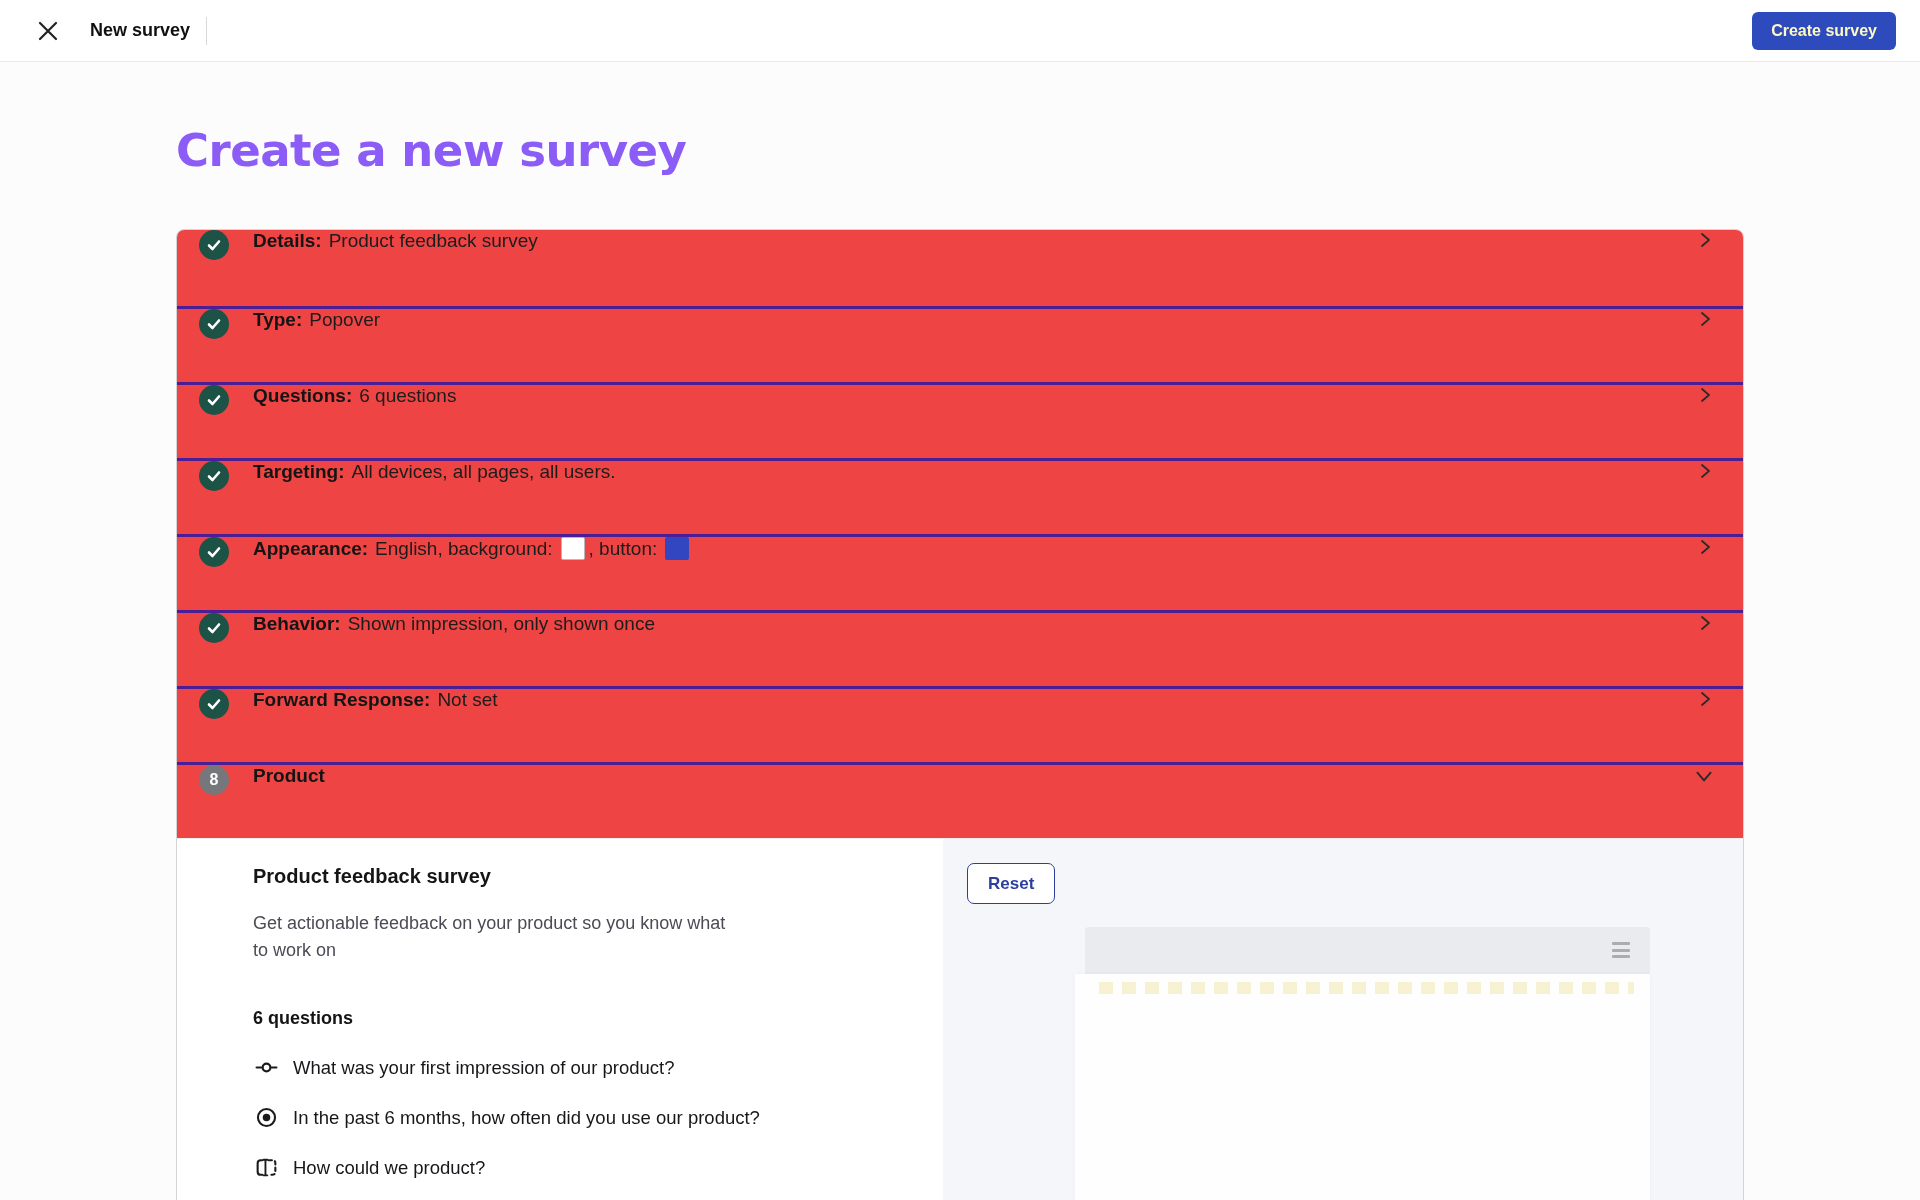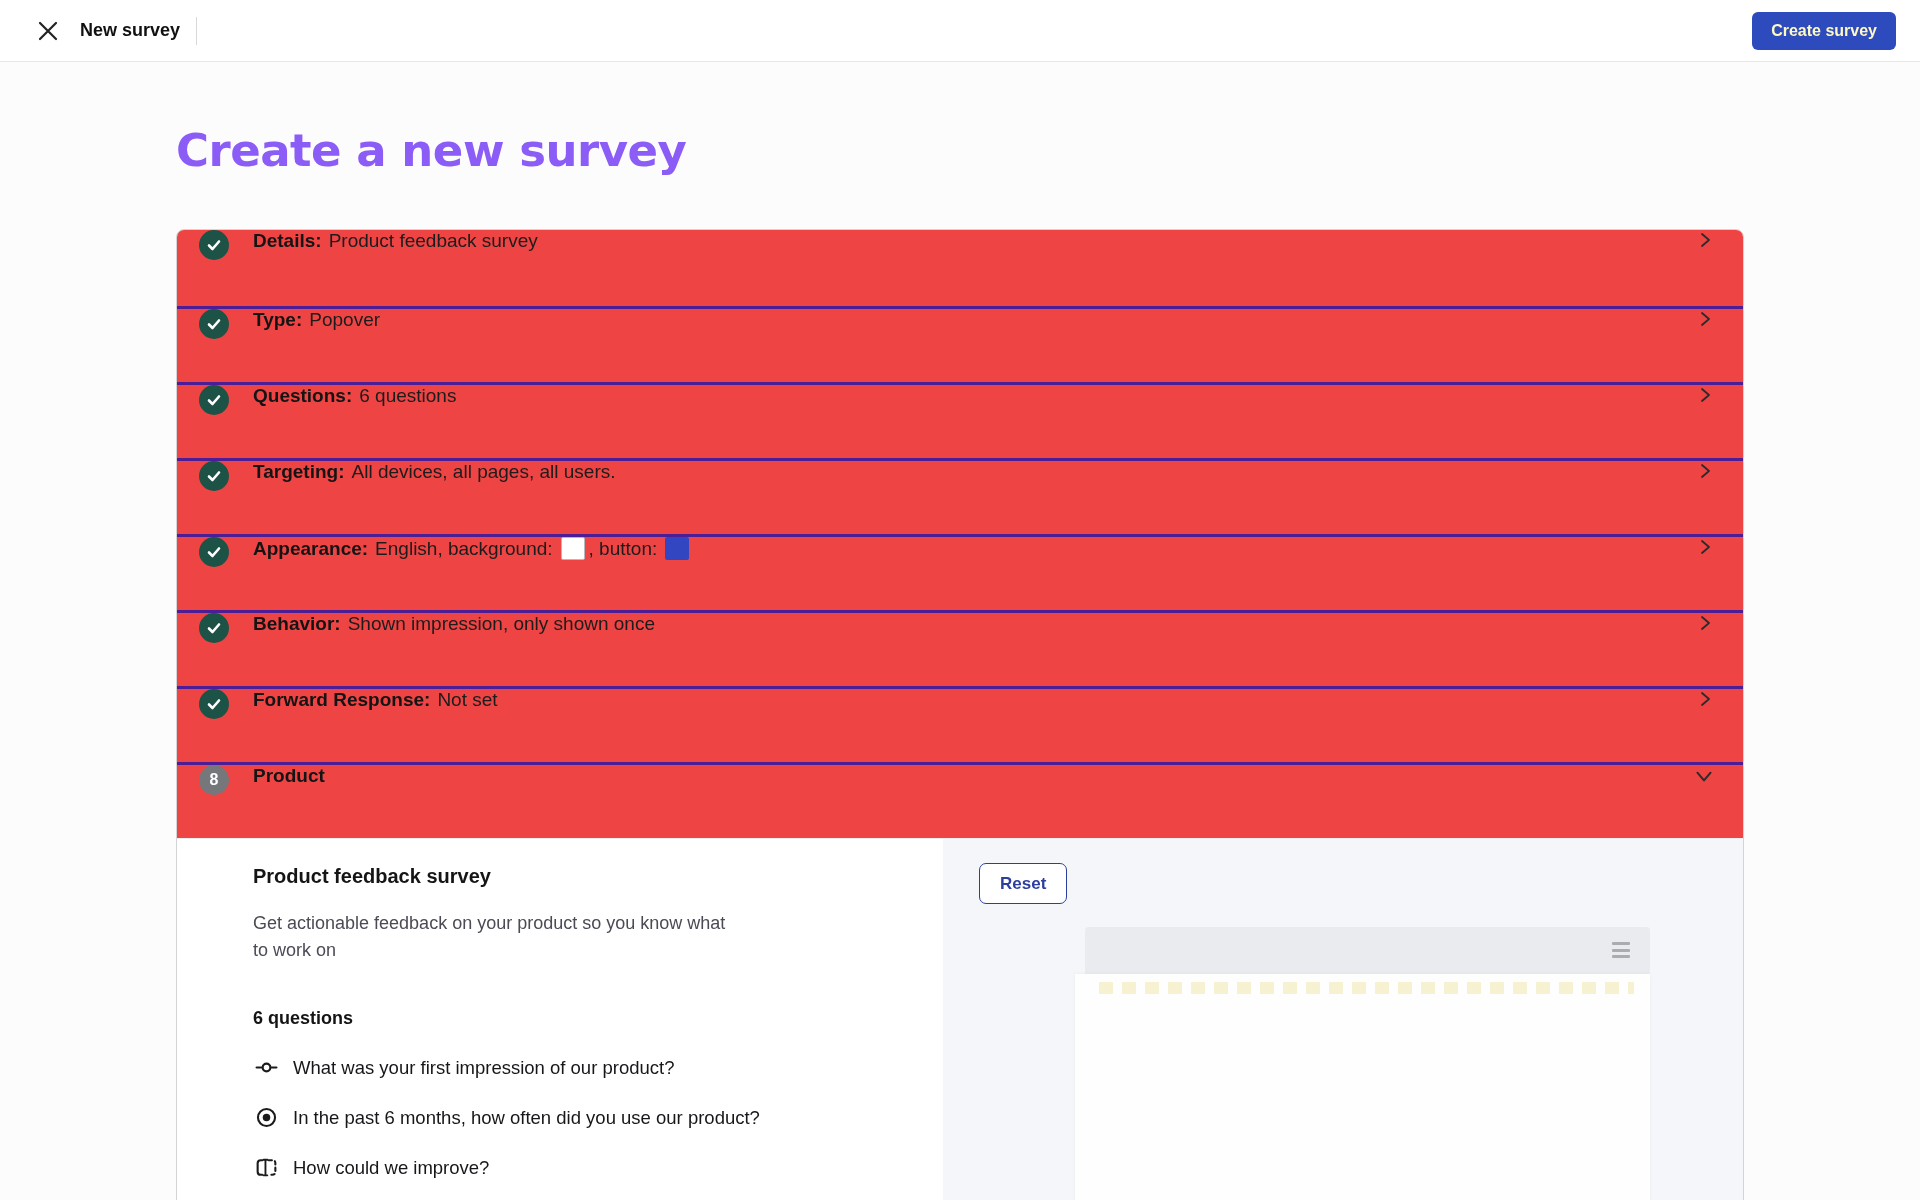--- a/index.html
+++ b/index.html
@@ -21,21 +21,21 @@
     padding: 0 24px 0 30px;
   }
   .close-btn {
     width: 36px; height: 36px;
     display: flex; align-items: center; justify-content: center;
     background: none; border: none; cursor: pointer;
   }
   .topbar-title {
     font-size: 18px;
     font-weight: 700;
-    margin-left: 14px;
+    margin-left: 24px;
     color: #111;
   }
   .title-divider {
     width: 1px; height: 28px;
     background: #d9d9d9;
     margin-left: 16px;
   }
   .spacer { flex: 1; }
   .primary-btn {
     background: var(--accent, #2e4bbd);
@@ -137,21 +137,21 @@
   }
   .q-icon { width: 26px; display: flex; justify-content: center; margin-right: 14px; flex: none; }
 
   .summary-right {
     flex: 1;
     background: var(--panel, #f4f6f9);
     position: relative;
   }
   .reset-btn {
     position: absolute;
-    top: 24px; left: 36px;
+    top: 24px; left: 24px;
     background: #fff;
     border: 1.5px solid #2d3f9e;
     color: #2d3f9e;
     font-family: "Liberation Sans", sans-serif;
     font-size: 17px;
     font-weight: 700;
     border-radius: 7px;
     height: 41px;
     padding: 0 20px;
     cursor: pointer;
@@ -375,21 +375,21 @@
             <span>In the past 6 months, how often did you use our product?</span>
           </li>
           <li class="question-item">
             <span class="q-icon">
               <svg width="25" height="25" viewBox="0 0 24 24" fill="none" stroke="#1b1b1b" stroke-width="2" stroke-linecap="round" stroke-linejoin="round">
                 <path d="M8 5 H6.5 Q3.5 5 3.5 8 V16 Q3.5 19 6.5 19 H8"></path>
                 <path d="M14 5 H17.5 Q20.5 5 20.5 8 V16 Q20.5 19 17.5 19 H14" stroke-dasharray="3.2 3"></path>
                 <path d="M11 4.5 V19.5 M9.2 4.5 H12.8 M9.2 19.5 H12.8" stroke-width="1.8"></path>
               </svg>
             </span>
-            <span>How could we improve?</span>
+            <span>How could we product?</span>
           </li>
         </ul>
       </div>
 
       <div class="summary-right">
         <button class="reset-btn">Reset</button>
         <div class="mock-bar">
           <div class="hamburger">
             <span></span>
               <span></span>

